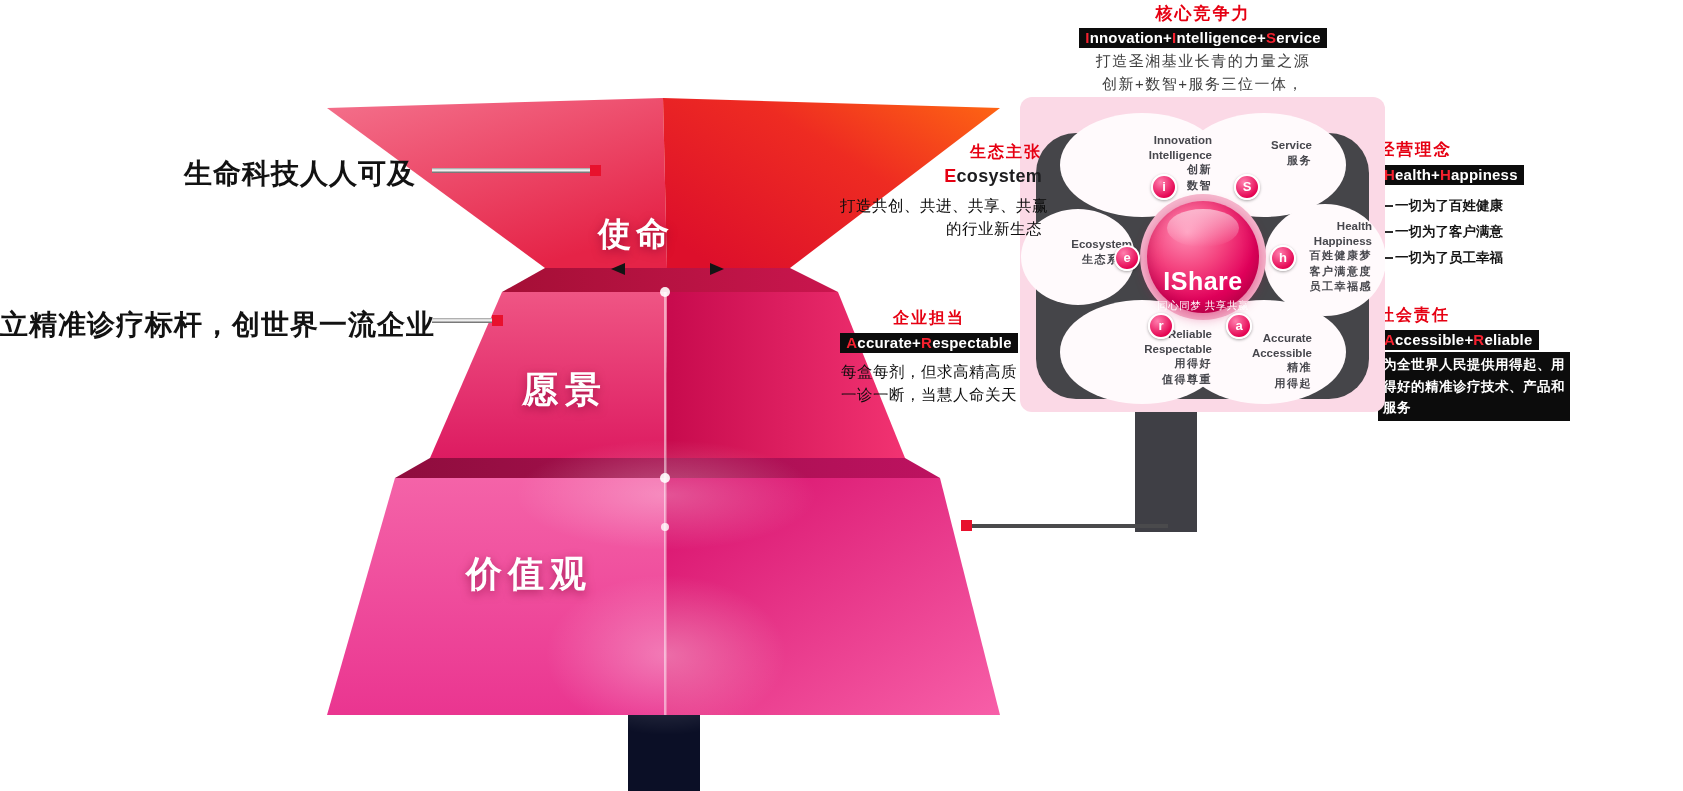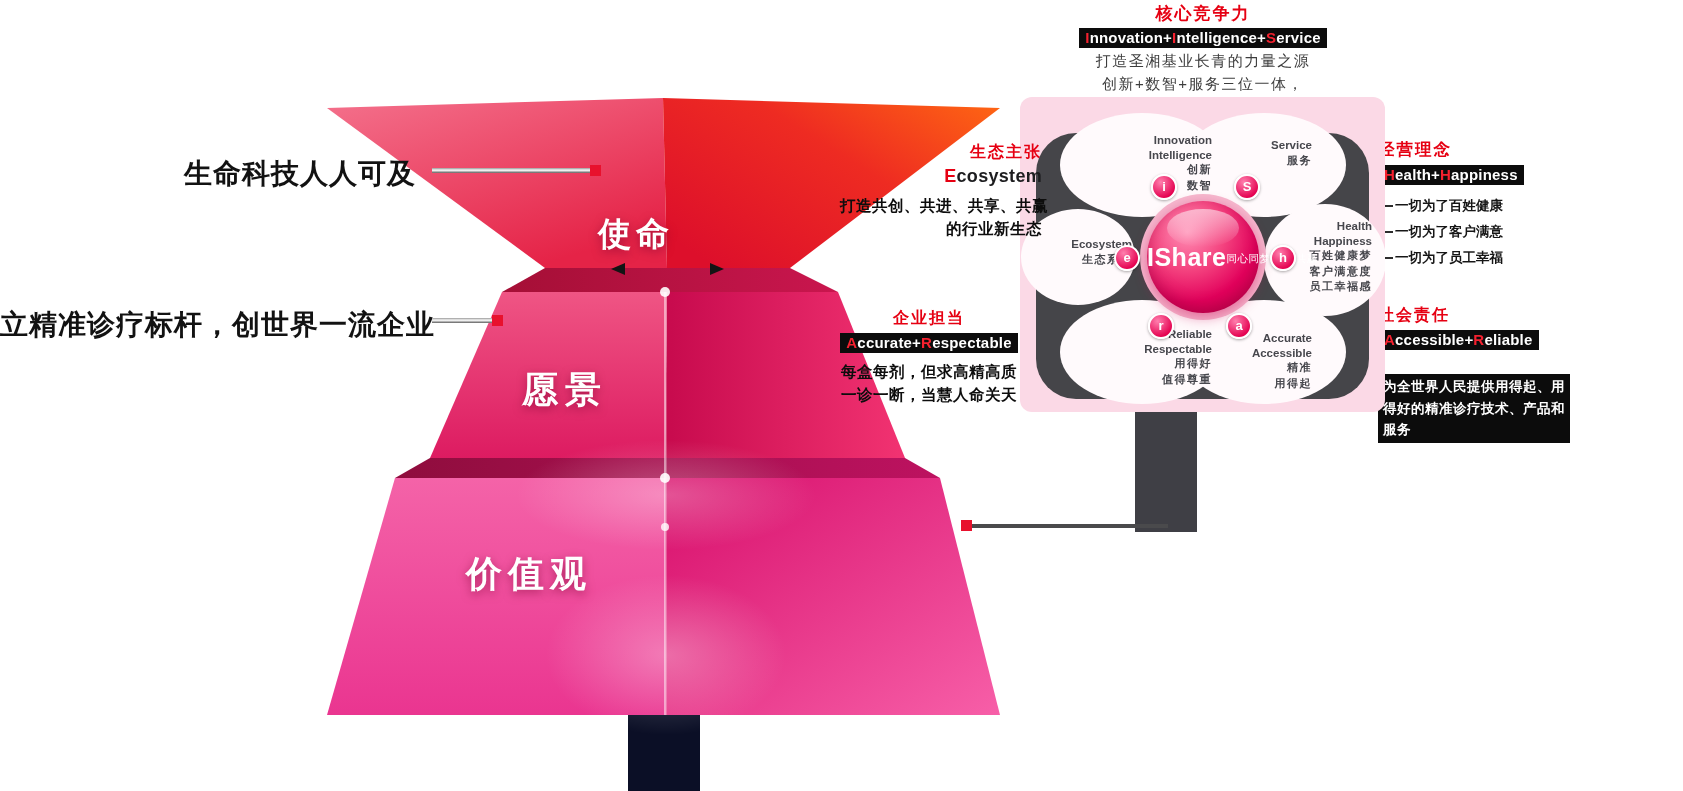--- a/index.html
+++ b/index.html
@@ -5,21 +5,21 @@
   html,body{margin:0;padding:0}
   body{width:1683px;height:791px;position:relative;overflow:hidden;background:#ffffff;
        font-family:"Liberation Sans","DejaVu Sans",sans-serif;color:#111}
 
   
   .sec-title{font-size:16px;font-weight:700;color:#e60012;letter-spacing:2px}
   .bar-text{display:inline-block;background:#0c0c0c;color:#fff;font-weight:700;font-size:15px;
             padding:1px 6px 2px;letter-spacing:.2px;white-space:nowrap}
   .bar-text .cap{color:#f5212f}
   .cap-red{color:#e60012}
-  .bold-line{font-size:15.5px;font-weight:700;color:#0d0d0d;line-height:23px;letter-spacing:.5px;white-space:nowrap}
+  .bold-line{font-size:15.5px;font-weight:400;color:#0d0d0d;line-height:23px;letter-spacing:.5px;white-space:nowrap}
 
   
   .pyr{position:absolute;left:327px;top:95px}
   .tier-label{position:absolute;color:#fff;font-weight:700;text-shadow:0 3px 10px rgba(120,0,45,.55);white-space:nowrap;z-index:2}
   .tl1{left:598px;top:212px;font-size:33px;letter-spacing:5px}
   .tl2{left:522px;top:366px;font-size:36px;letter-spacing:7px}
   .tl3{left:466px;top:550px;font-size:36px;letter-spacing:6px}
 
   
   .ann{position:absolute;font-weight:700;font-size:28px;color:#121212;letter-spacing:1px;white-space:nowrap;z-index:3}
@@ -52,39 +52,39 @@
   
   .phil-block{position:absolute;left:1378px;top:139px;width:215px;z-index:3}
   .phil-block .sec-title{font-size:16.5px}
   .tree{position:relative;margin-top:8px;padding-left:17px}
   .tree-vline{position:absolute;left:2px;top:13px;width:2px;height:52px;background:#2d2d2d}
   .tree-item{position:relative;font-size:13.5px;font-weight:600;color:#161616;line-height:26px;white-space:nowrap}
   .tree-tick{position:absolute;left:-15px;top:12px;width:13px;height:2px;background:#2d2d2d}
 
   
   .resp-block{position:absolute;left:1378px;top:305px;width:200px;z-index:3}
-  .para{margin-top:24px;background:#0c0c0c;color:#fff;padding:2px 5px;font-size:13.5px;line-height:21.5px;
+  .para{margin-top:2px;background:#0c0c0c;color:#fff;padding:2px 5px;font-size:13.5px;line-height:21.5px;
         font-weight:600;display:inline-block;letter-spacing:.5px;white-space:nowrap}
 
   
   .panel{position:absolute;left:1020px;top:97px;width:365px;height:315px;background:#fbd9e6;border-radius:12px;z-index:4}
   .panel > svg{position:absolute;left:0;top:0}
   .ptext{position:absolute;text-align:right;color:#47474d;font-weight:700;z-index:3}
   .ptext .en{font-size:11.5px;line-height:14.5px}
   .ptext .zh{font-size:11px;line-height:15.5px;letter-spacing:1.5px}
   .pt-innovation{left:62px;top:36px;width:130px}
   .pt-service{left:196px;top:41px;width:96px}
   .pt-ecosystem{left:6px;top:140px;width:106px}
   .pt-health{left:248px;top:122px;width:104px}
   .pt-reliable{left:62px;top:230px;width:130px}
   .pt-accurate{left:196px;top:234px;width:96px}
   .center-circle{position:absolute;left:127px;top:104px;width:112px;height:112px;border-radius:50%;
         background:radial-gradient(circle at 36% 28%,#ff8fb5 0%,#f4437f 35%,#e2005b 65%,#c10047 100%);
         box-shadow:0 4px 14px rgba(200,0,80,.45), inset 0 -6px 14px rgba(120,0,50,.35);
-        display:flex;flex-direction:row;align-items:center;justify-content:flex-start;z-index:4;color:#fff}
+        display:flex;flex-direction:column;align-items:center;justify-content:flex-end;z-index:4;color:#fff}
   .center-circle::before{content:"";position:absolute;left:18%;top:7%;width:64%;height:34%;border-radius:50%;
         background:linear-gradient(rgba(255,255,255,.55),rgba(255,255,255,0))}
   .cc-title{font-size:25px;font-weight:700;letter-spacing:.5px}
   .cc-sub{font-size:10.5px;margin-top:3px;letter-spacing:.5px;white-space:nowrap}
   .badge{position:absolute;width:22px;height:22px;border-radius:50%;
         background:radial-gradient(circle at 35% 28%,#ff7fae,#e4004f 75%);
         border:2px solid #fff;color:#fff;font-weight:700;font-size:13px;text-align:center;line-height:21px;
         z-index:5;box-shadow:0 1px 3px rgba(0,0,0,.35)}
   .bd-i{left:131px;top:77px}
   .bd-s{left:214px;top:77px}

